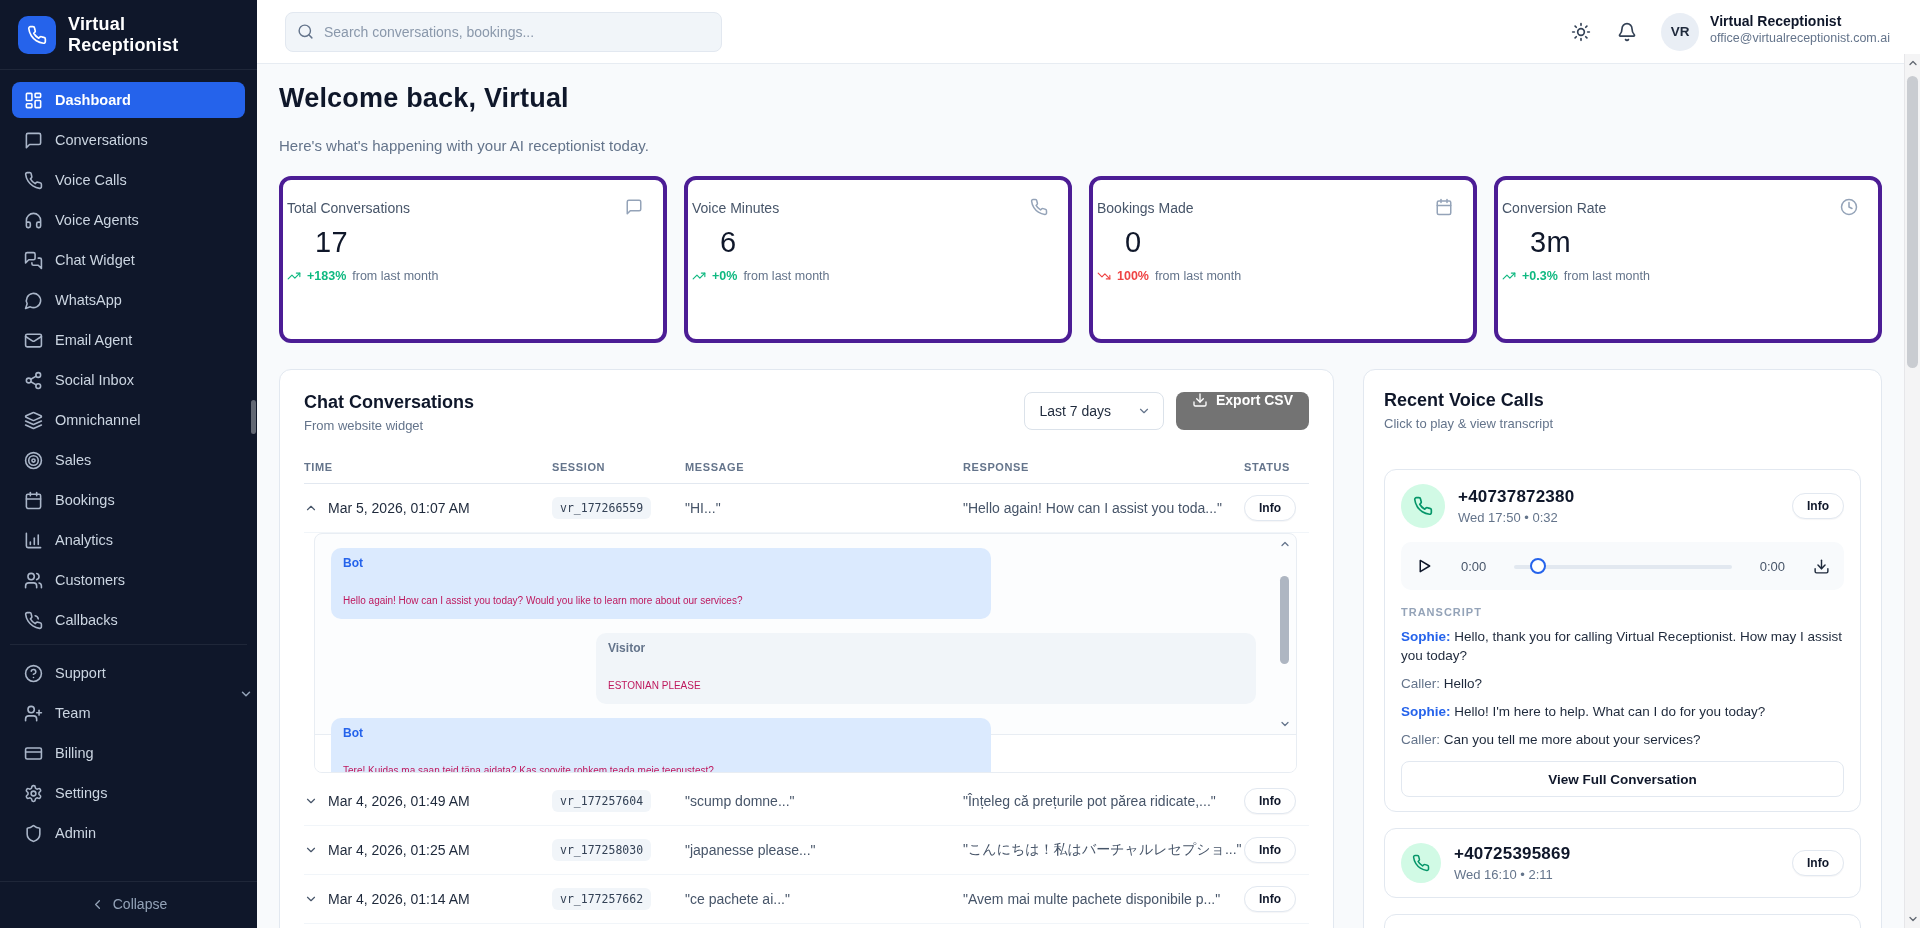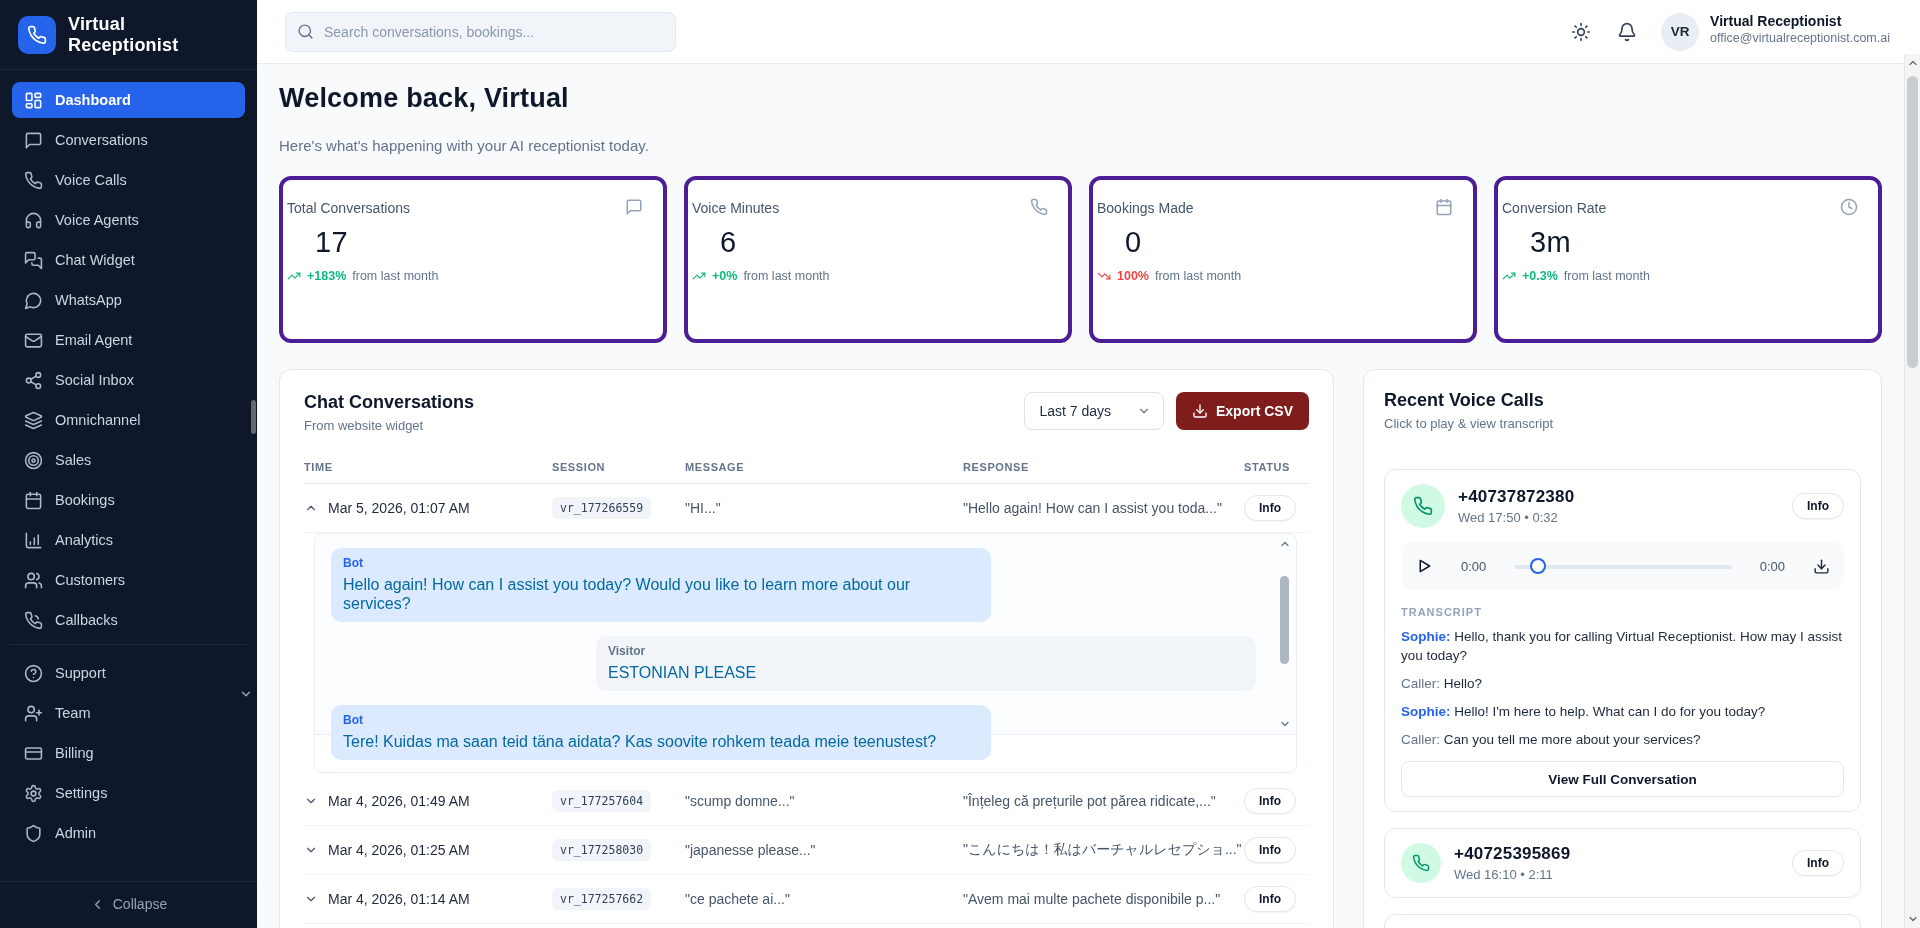--- a/index.html
+++ b/index.html
@@ -18,21 +18,21 @@
   .nav-item.active .ico { color:#fff; }
   .nav-divider { border-top:1px solid rgba(255,255,255,.07); margin:6px 0 10px 0; }
   .sidebar-scroll-thumb { position:absolute; right:1px; top:330px; width:5px; height:34px; background:rgba(255,255,255,.35); border-radius:3px; }
   .sidebar-scroll-arrow { position:absolute; right:4px; top:617px; color:#94a3b8; }
   .collapse-row { margin-top:auto; border-top:1px solid rgba(255,255,255,.07); padding:14px 0 16px 0; display:flex; align-items:center; justify-content:center; gap:8px; color:#94a3b8; font-size:14px; cursor:pointer; }
 
   
   .topbar { position:absolute; left:257px; top:0; width:1663px; height:64px; background:#fff; border-bottom:1px solid #e7ecf2; display:flex; align-items:center; z-index:20; }
   .search-wrap { position:relative; margin-left:28px; }
   .search-wrap .s-ico { position:absolute; left:12px; top:11px; color:#64748b; }
-  .search-input { width:391px; height:40px; background:#f1f5f9; border:1px solid #e2e8f0; border-radius:8px; padding:0 14px 0 38px; font-size:14px; color:#334155; font-family:"Liberation Sans", sans-serif; outline:none; }
+  .search-input { width:437px; height:40px; background:#f1f5f9; border:1px solid #e2e8f0; border-radius:8px; padding:0 14px 0 38px; font-size:14px; color:#334155; font-family:"Liberation Sans", sans-serif; outline:none; }
   .search-input::placeholder { color:#8a98ab; }
   .top-right { margin-left:auto; display:flex; align-items:center; gap:22px; padding-right:30px; }
   .icon-btn { background:none; border:none; color:#334155; cursor:pointer; padding:2px; }
   .user-chip { display:flex; gap:11px; cursor:pointer; }
   .avatar { width:38px; height:38px; border-radius:50%; background:#e9eef5; color:#1e293b; font-size:13.5px; font-weight:700; display:flex; align-items:center; justify-content:center; }
   .user-name { font-size:14px; font-weight:700; line-height:17px; }
   .user-email { font-size:12.5px; color:#64748b; line-height:16px; }
 
   
   .main { position:absolute; left:257px; top:64px; width:1647px; height:864px; overflow:hidden; padding:18px 22px 0 22px; background:#f8fafc; }
@@ -52,36 +52,36 @@
   .sections { display:flex; gap:29px; margin-top:26px; align-items:flex-start; }
   .panel { background:#fff; border:1px solid #e2e8f0; border-radius:12px; }
   .chat-panel { width:1055px; min-height:660px; padding:22px 24px; }
   .voice-panel { width:519px; min-height:660px; padding:20px 20px; }
   .panel-title { font-size:18px; font-weight:700; }
   .panel-sub { font-size:13px; color:#64748b; margin-top:5px; }
   .chat-head { display:flex; align-items:flex-start; }
   .chat-controls { margin-left:auto; display:flex; gap:12px; }
   .range-select { height:38px; background:#fff; border:1px solid #dbe2ea; border-radius:8px; display:flex; align-items:center; gap:26px; padding:0 12px 0 14px; font-size:14px; color:#1e293b; cursor:pointer; }
   .range-select .chev { color:#64748b; }
-  .export-btn { height:38px; background:#7f1d1d; color:#fff; border:none; border-radius:8px; font-size:14px; font-weight:600; display:flex; align-items:center; gap:8px; padding:0 16px; cursor:pointer; font-family:"Liberation Sans", sans-serif; }
+  .export-btn { height:38px; background:#737373; color:#fff; border:none; border-radius:8px; font-size:14px; font-weight:600; display:flex; gap:8px; padding:0 16px; cursor:pointer; font-family:"Liberation Sans", sans-serif; }
 
   .tbl-header, .tbl-row { display:grid; grid-template-columns:248px 133px 278px 281px 1fr; align-items:center; }
   .tbl-header { margin-top:18px; border-bottom:1px solid #e2e8f0; padding:10px 0; font-size:11px; font-weight:700; letter-spacing:.6px; color:#64748b; }
   .tbl-row { min-height:49px; border-bottom:1px solid #f1f5f9; cursor:pointer; }
   .cell-time { display:flex; align-items:center; gap:10px; font-size:14px; font-weight:500; color:#1e293b; }
   .row-chev { color:#475569; width:14px; }
   .session-badge { display:inline-block; font-family:"DejaVu Sans Mono", monospace; font-size:11.5px; color:#334155; background:#f1f5f9; border-radius:6px; padding:4px 8px; }
   .cell-msg, .cell-resp { font-size:14px; color:#475569; white-space:nowrap; overflow:hidden; padding-right:10px; }
   .pill { background:#fff; border:1px solid #e2e8f0; border-radius:999px; padding:5px 14px; font-size:12px; font-weight:700; color:#0f172a; cursor:pointer; box-shadow:0 1px 1px rgba(15,23,42,.04); font-family:"Liberation Sans", sans-serif; }
 
   .expand-wrap { margin:0 12px 4px 10px; border:1px solid #e8edf3; border-radius:8px; overflow:hidden; background:#fcfdfe; }
   .chat-area { position:relative; height:200px; padding:14px 40px 10px 16px; }
   .bubble { max-width:660px; border-radius:10px; padding:7px 12px 9px 12px; }
   .bubble .b-label { font-size:12px; font-weight:600; line-height:16px; }
-  .bubble .b-text { font-size:16px; line-height:19px; color:#0369a1; margin-top:4px; }
+  .bubble .b-text { font-size:10px; line-height:19px; color:#be185d; margin-top:20px; }
   .bubble.bot { background:#dbeafe; }
   .bubble.bot .b-label { color:#2563eb; }
   .bubble.visitor { background:#f1f5f9; margin-left:auto; }
   .bubble.visitor .b-label { color:#64748b; }
   .bubble + .bubble { margin-top:14px; }
   .chat-scrollbar { position:absolute; right:4px; top:4px; bottom:4px; width:14px; }
   .chat-scrollbar .arr { position:absolute; left:1px; color:#64748b; }
   .chat-scrollbar .arr.up { top:0; }
   .chat-scrollbar .arr.down { bottom:0; }
   .chat-thumb { position:absolute; left:2px; top:38px; width:9px; height:88px; background:#aeb6c2; border-radius:5px; }

